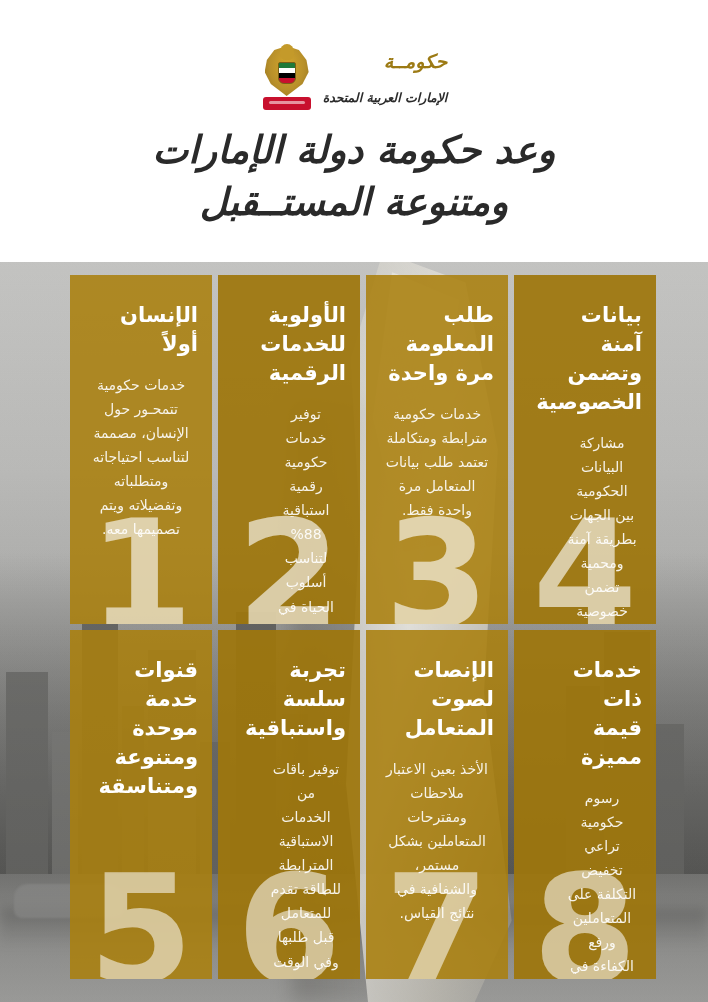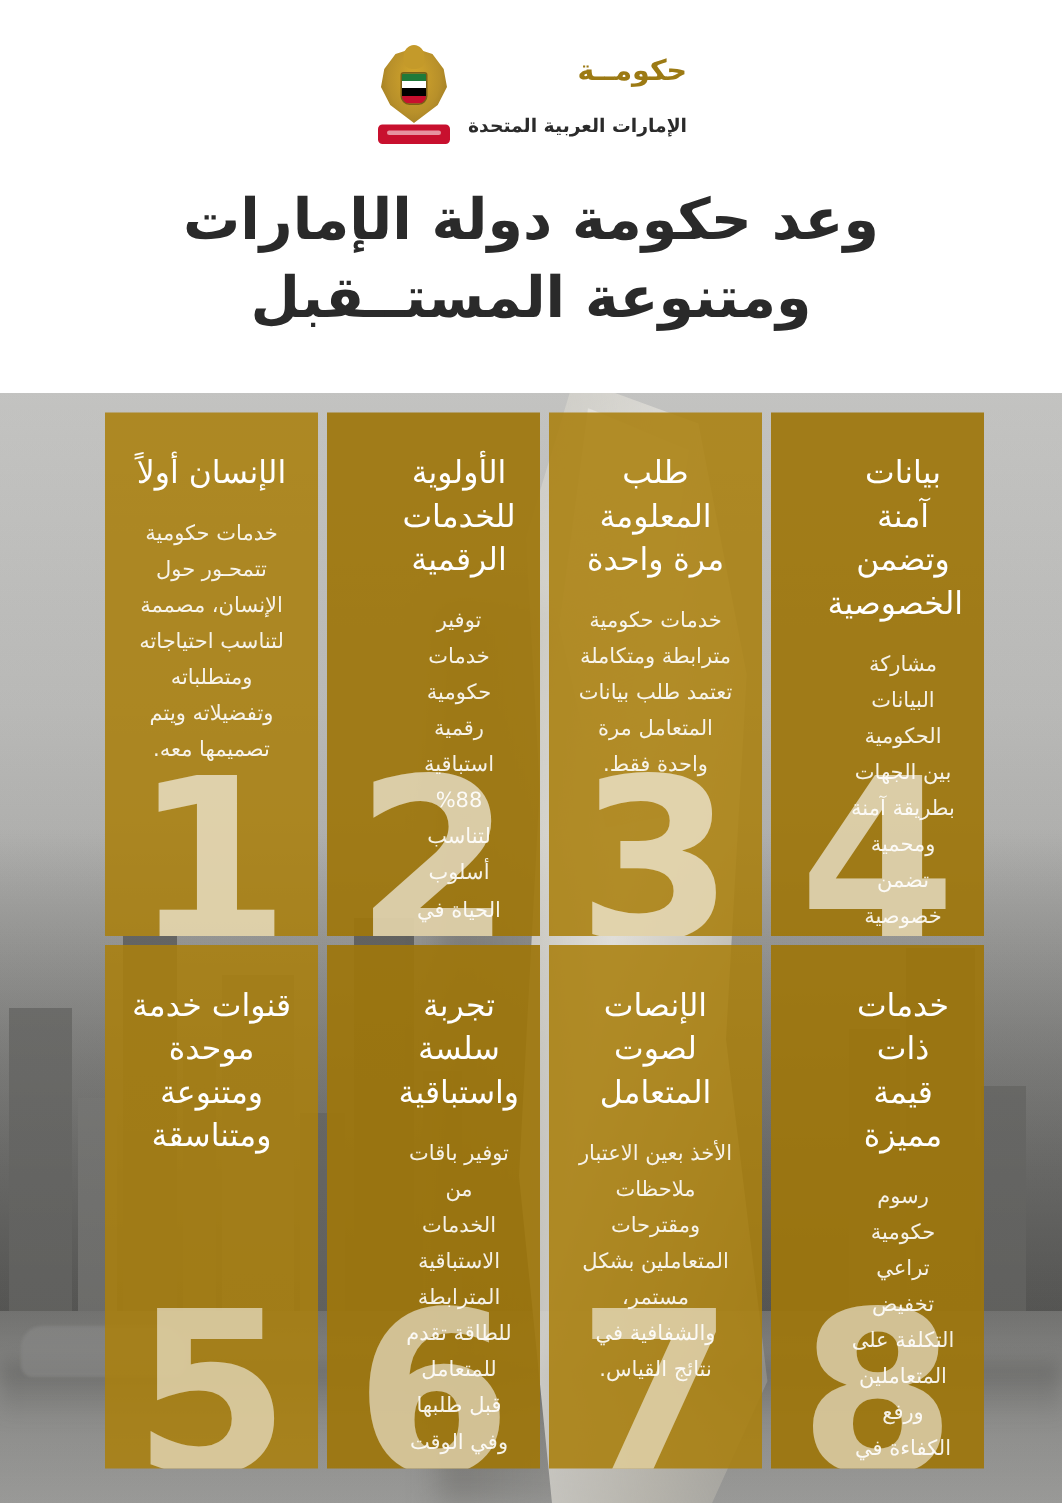--- a/index.html
+++ b/index.html
@@ -16,25 +16,26 @@
     position: relative;
     width: 708px;
     height: 1002px;
     background: #ffffff;
     overflow: hidden;
   }
 
   
   .header {
     position: absolute;
-    top: 4px; left: 0;
+    top: 18px; left: 0;
     width: 708px;
     height: 210px;
     background: #ffffff;
     z-index: 5;
+    font-style: italic;
   }
 
   .emblem-row {
     display: flex;
     flex-direction: row;
     align-items: center;
     justify-content: center;
     gap: 10px;
     padding-top: 26px;
   }
@@ -94,21 +95,21 @@
     color: #9c7a14;
   }
   .emblem-text .t2 {
     font-size: 12.5px;
     font-weight: bold;
     color: #2b2b2b;
     margin-top: 16px;
   }
 
   .main-title {
-    margin-top: 22px;
+    margin-top: 12px;
     text-align: center;
     color: #2a2a2a;
     font-weight: bold;
     font-size: 38px;
     line-height: 1.38;
     letter-spacing: 1px;
     padding: 0 34px;
   }
   .main-title .line2 { display: block; }
 
@@ -220,24 +221,23 @@
     background: rgba(170,128,14,0.88);
     padding: 26px 14px 10px 14px;
     overflow: hidden;
   }
   .card.dark { background: rgba(158,118,12,0.93); padding-left: 48px; }
 
   .card-title {
     position: relative;
     z-index: 3;
     color: #ffffff;
-    font-weight: normal;
+    font-weight: bold;
     font-size: 21px;
     line-height: 1.38;
-    text-align: center;
     letter-spacing: 0.2px;
   }
 
   .card-body {
     position: relative;
     z-index: 3;
     margin-top: 14px;
     color: rgba(255,255,255,0.9);
     font-size: 14px;
     line-height: 1.72;

